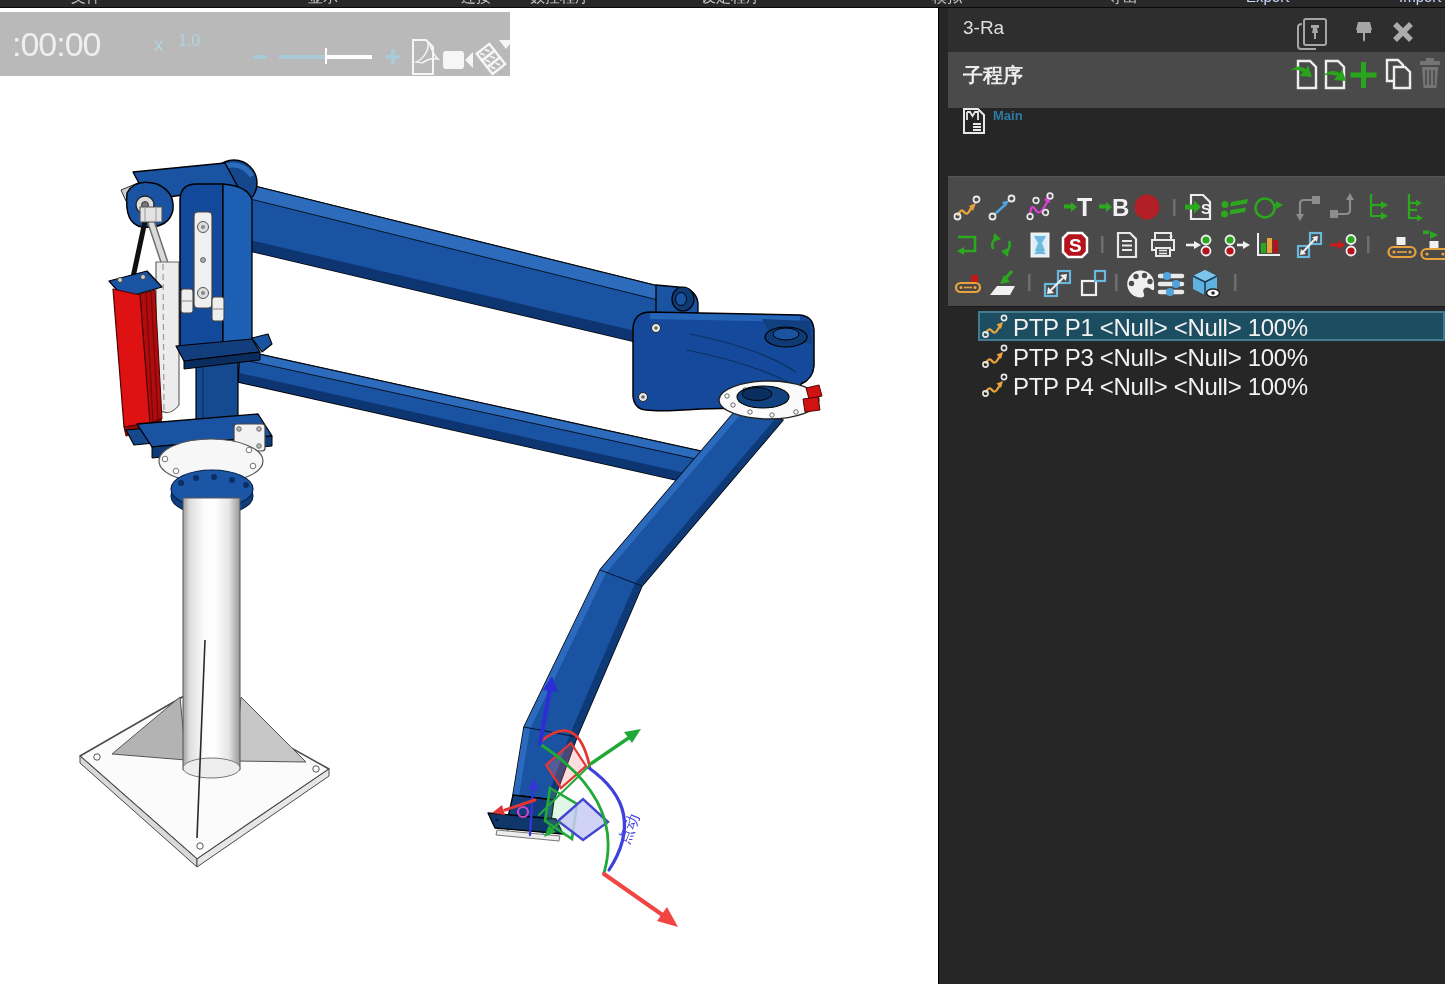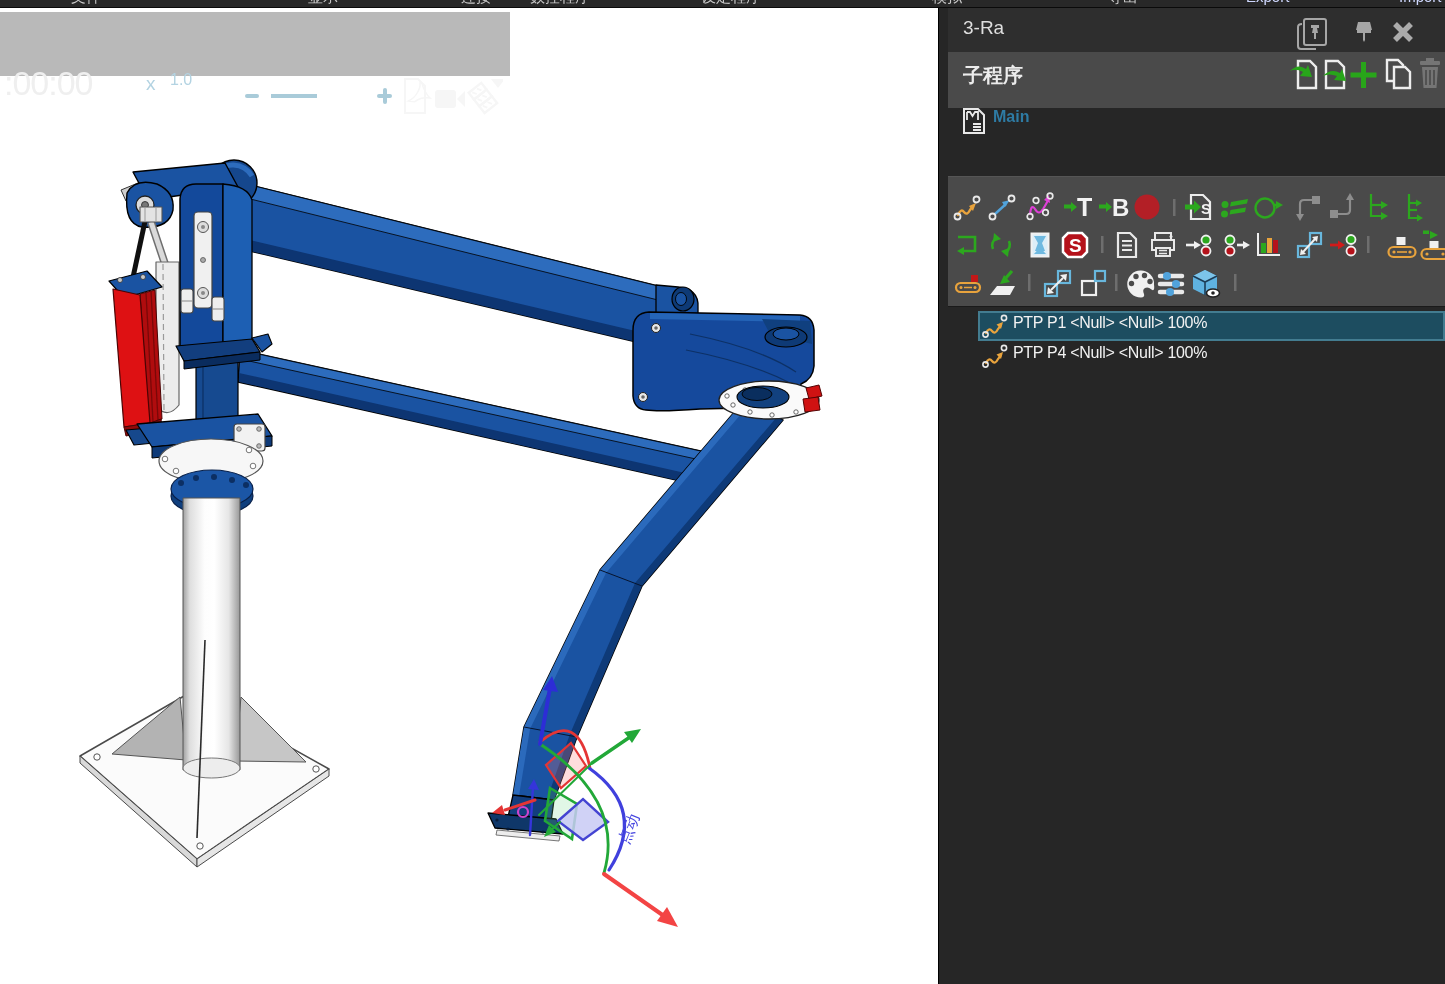--- a/index.html
+++ b/index.html
@@ -7,27 +7,27 @@
 #graytb{position:absolute;left:0;top:12px;width:510px;height:64px;background:#b9b9b9;}
 #panel{position:absolute;left:939px;top:8px;width:506px;height:976px;background:#262626;}
 #gutter{position:absolute;left:938px;top:8px;width:10px;height:976px;background:#1f1f1f;border-left:1px solid #000;box-sizing:border-box;}
 .pc{position:absolute;left:948px;width:497px;}
 #titlebar{top:8px;height:44px;background:#2e2e2e;}
 #subbar{top:52px;height:56px;background:#4a4a4a;}
 #toolblock{top:176px;height:129px;background:#4a4a4a;border-top:1px solid #555;border-bottom:1px solid #1a1a1a;}
 #ptitle{position:absolute;left:15px;top:9px;font-size:19px;color:#dfdfdf;}
 #subtitle{position:absolute;left:15px;top:10px;font-size:20px;font-weight:bold;color:#ececec;}
 #mainrow{position:absolute;left:948px;top:103px;width:497px;height:32px;}
-#mainrow span{position:absolute;left:45px;top:5px;font-size:16px;font-weight:bold;color:#2e7ba4;}
+#mainrow span{position:absolute;left:45px;top:5px;font-size:13px;font-weight:bold;color:#2e7ba4;}
 #plist{position:absolute;left:978px;top:311px;width:467px;}
-.prow{position:relative;height:29.6px;color:#f2f2f2;font-size:16px;letter-spacing:-0.3px;}
+.prow{position:relative;height:29.6px;color:#f2f2f2;font-size:24px;letter-spacing:-0.3px;}
 .prow .pt{position:absolute;left:35px;top:3px;white-space:pre;}
 .prow.sel{background:#1d4d60;outline:2px solid #437c90;outline-offset:-2px;}
 .prow svg{position:absolute;left:4px;top:3px;}
-#graytbc{position:absolute;left:8px;top:12px;width:572px;height:64px;margin-top:39px;}
+#graytbc{position:absolute;left:16px;top:12px;width:572px;height:64px;}
 #clock{position:absolute;left:-4px;top:13px;font-size:34px;color:#efefef;letter-spacing:-1px;}
 #speedx{position:absolute;left:138px;top:22px;font-size:19px;color:#b3d3e2;}
 #speedv{position:absolute;left:162px;top:20px;font-size:16px;color:#b3d3e2;}
 .lb{position:absolute;background:#a9cbd9;}
 </style></head><body>
 <div id="viewport"></div>
 <div id="menubar">
 <span style="left:71px">文件</span>
     <span style="left:308px">显示</span>
     <span style="left:461px">连接</span>
@@ -474,20 +474,29 @@
 
 <div id="plist">
     <div class="prow sel">
       <svg width="26" height="24" viewBox="0 0 26 24">
 <path d="M4,19 q3,-6 6,-2 q3,4 6,-2 l3,-4" fill="none" stroke="#e8a33d" stroke-width="2.2" stroke-linecap="round"></path>
 <polygon points="21,8 14.5,10.5 19,15" fill="#e8a33d"></polygon>
 <circle cx="3.5" cy="20.5" r="2.6" fill="none" stroke="#e8e8e8" stroke-width="1.6"></circle>
 <circle cx="22" cy="4" r="2.6" fill="none" stroke="#e8e8e8" stroke-width="1.6"></circle>
 </svg>
       <span class="pt">PTP P1 &lt;Null&gt; &lt;Null&gt; 100%</span>
+    </div>
+    <div class="prow">
+      <svg width="26" height="24" viewBox="0 0 26 24">
+<path d="M4,19 q3,-6 6,-2 q3,4 6,-2 l3,-4" fill="none" stroke="#e8a33d" stroke-width="2.2" stroke-linecap="round"></path>
+<polygon points="21,8 14.5,10.5 19,15" fill="#e8a33d"></polygon>
+<circle cx="3.5" cy="20.5" r="2.6" fill="none" stroke="#e8e8e8" stroke-width="1.6"></circle>
+<circle cx="22" cy="4" r="2.6" fill="none" stroke="#e8e8e8" stroke-width="1.6"></circle>
+</svg>
+      <span class="pt">PTP P3 &lt;Null&gt; &lt;Null&gt; 100%</span>
     </div>
     <div class="prow">
       <svg width="26" height="24" viewBox="0 0 26 24">
 <path d="M4,19 q3,-6 6,-2 q3,4 6,-2 l3,-4" fill="none" stroke="#e8a33d" stroke-width="2.2" stroke-linecap="round"></path>
 <polygon points="21,8 14.5,10.5 19,15" fill="#e8a33d"></polygon>
 <circle cx="3.5" cy="20.5" r="2.6" fill="none" stroke="#e8e8e8" stroke-width="1.6"></circle>
 <circle cx="22" cy="4" r="2.6" fill="none" stroke="#e8e8e8" stroke-width="1.6"></circle>
 </svg>
       <span class="pt">PTP P4 &lt;Null&gt; &lt;Null&gt; 100%</span>
     </div>

